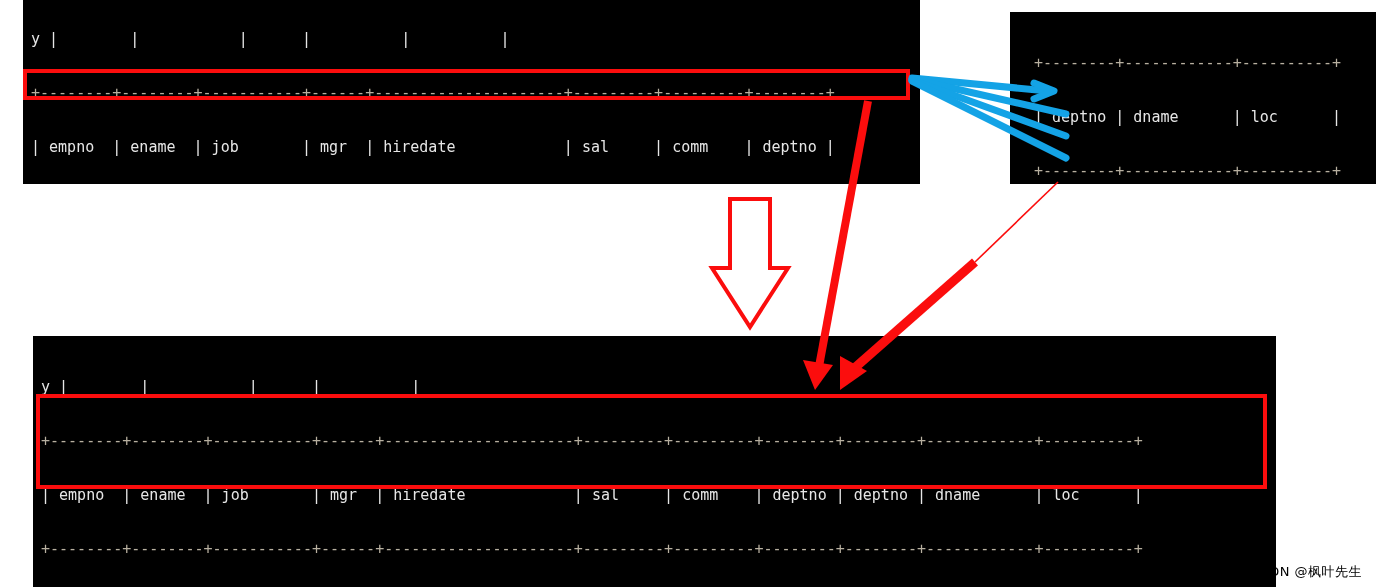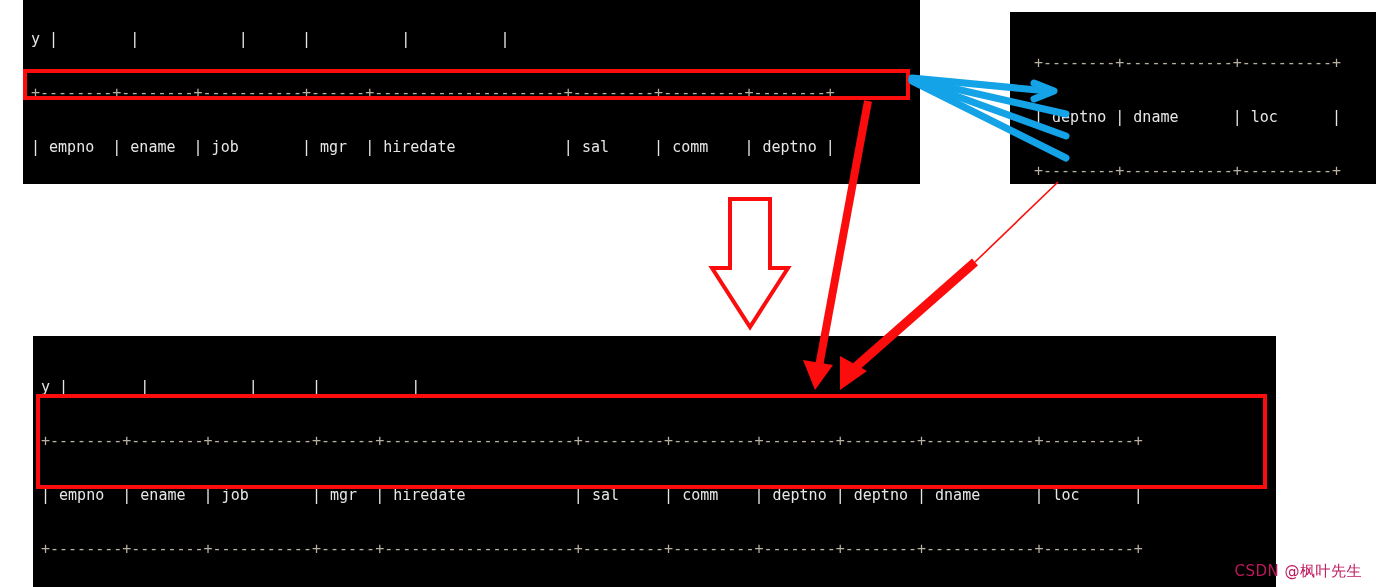--- a/index.html
+++ b/index.html
@@ -44,23 +44,23 @@
 
   
   #arrow-layer{
     position:absolute;left:0;top:0;width:1376px;height:587px;
     pointer-events:none;
   }
 
   
   #watermark{
     position:absolute;right:14px;bottom:6px;
-    color:#be185d;
+    color:#000000;
     font-family:"DejaVu Sans","Liberation Sans",sans-serif;
-    font-size:15px;
+    font-size:13px;
     letter-spacing:0.5px;
   }
 </style>
 </head>
 <body>
 
 <div class="term" id="emp-table">
   <span class="ln">y |        |           |      |          |          |</span>
   <span class="ln sep">+--------+--------+-----------+------+---------------------+---------+---------+--------+</span>
   <span class="ln">| empno  | ename  | job       | mgr  | hiredate            | sal     | comm    | deptno |</span>

